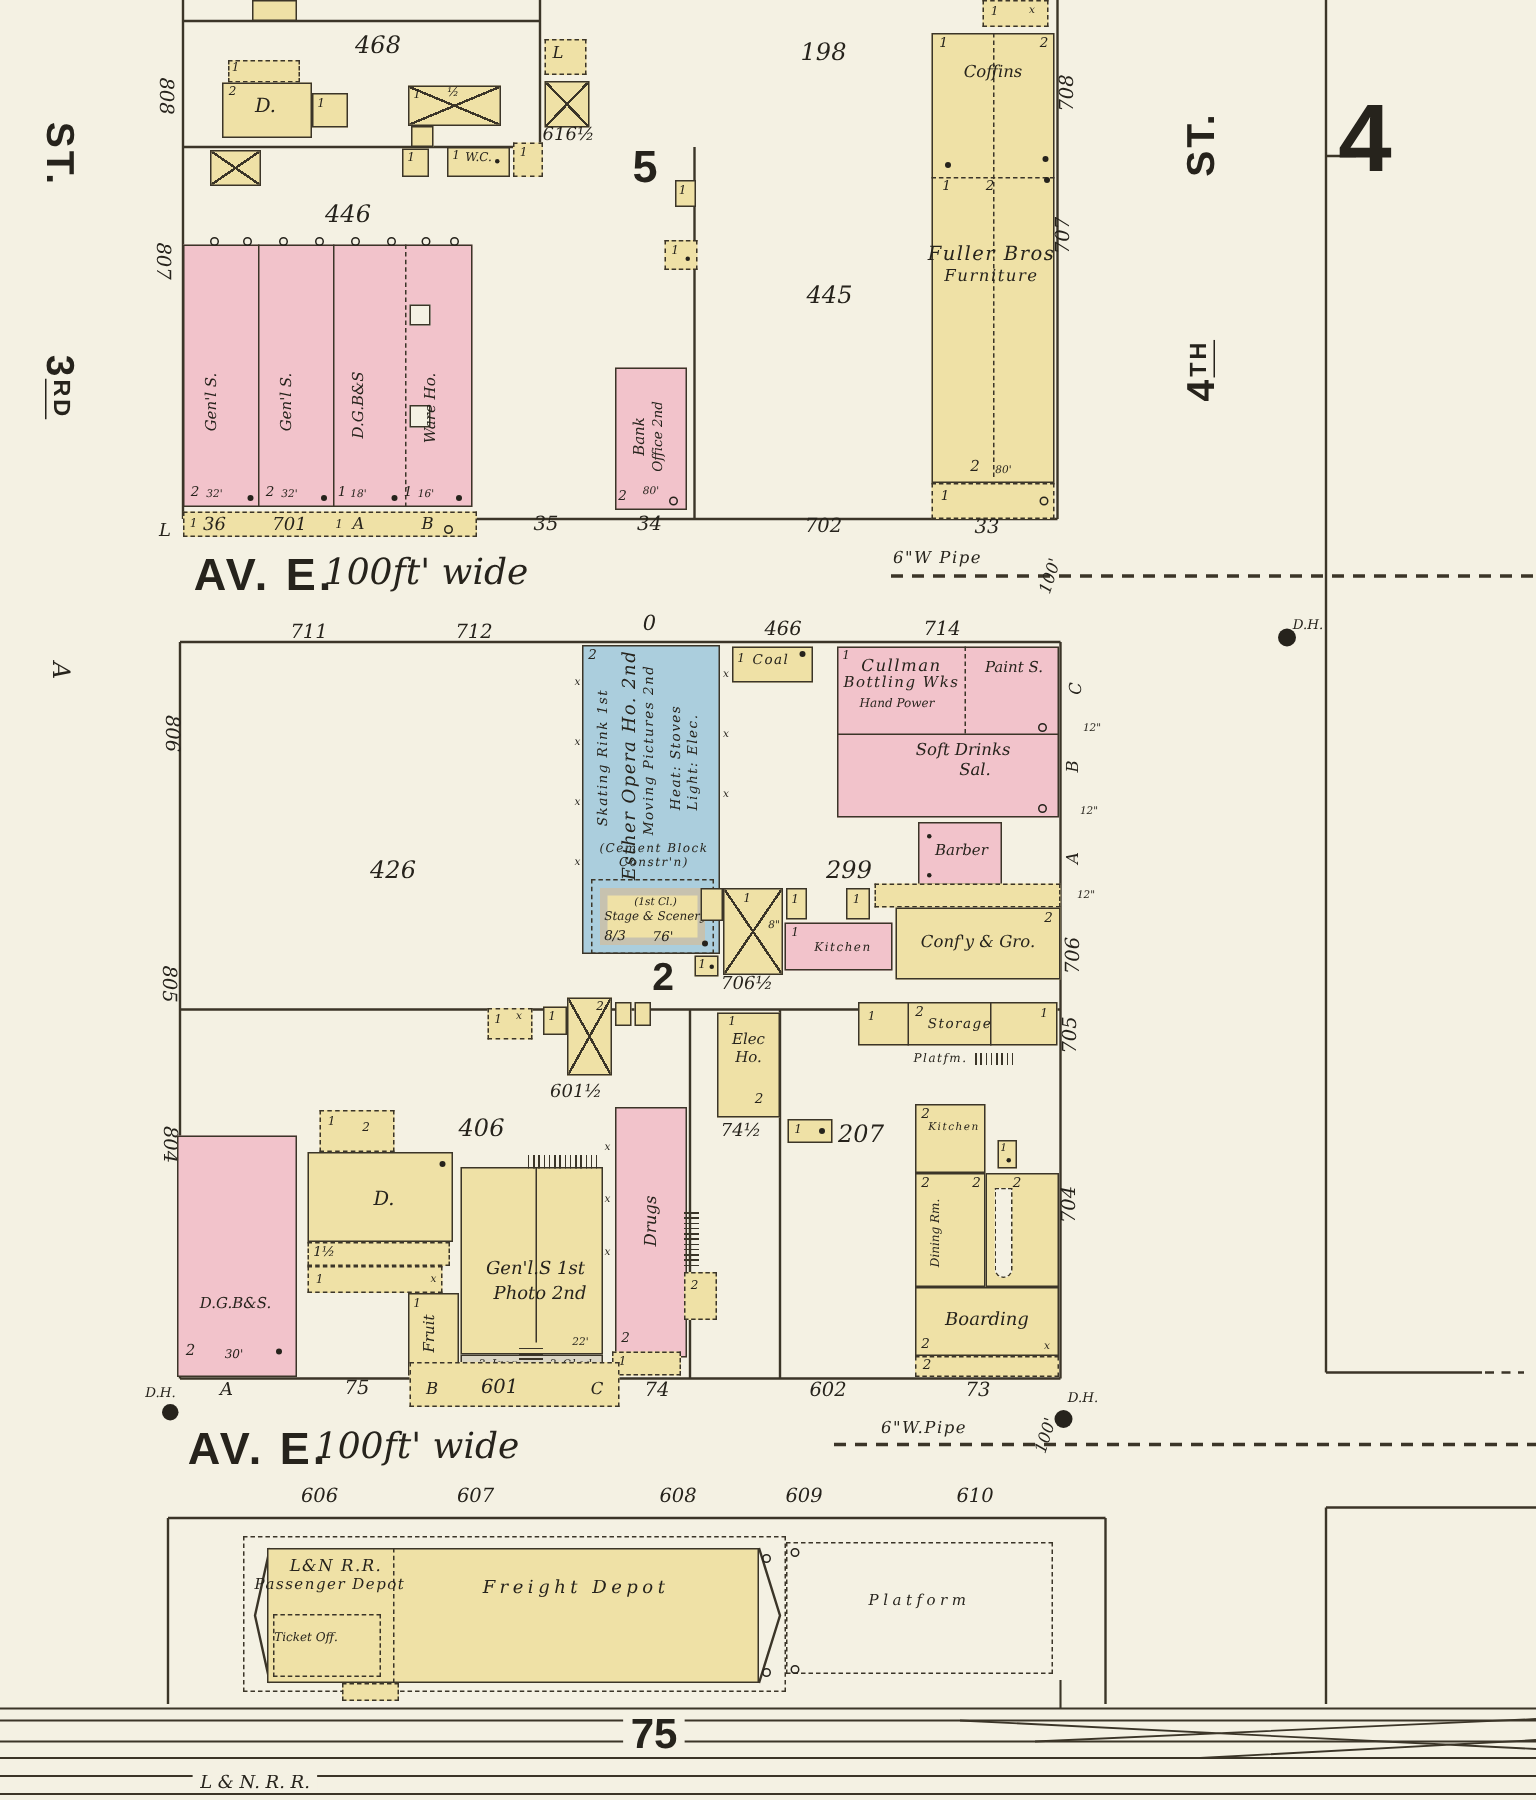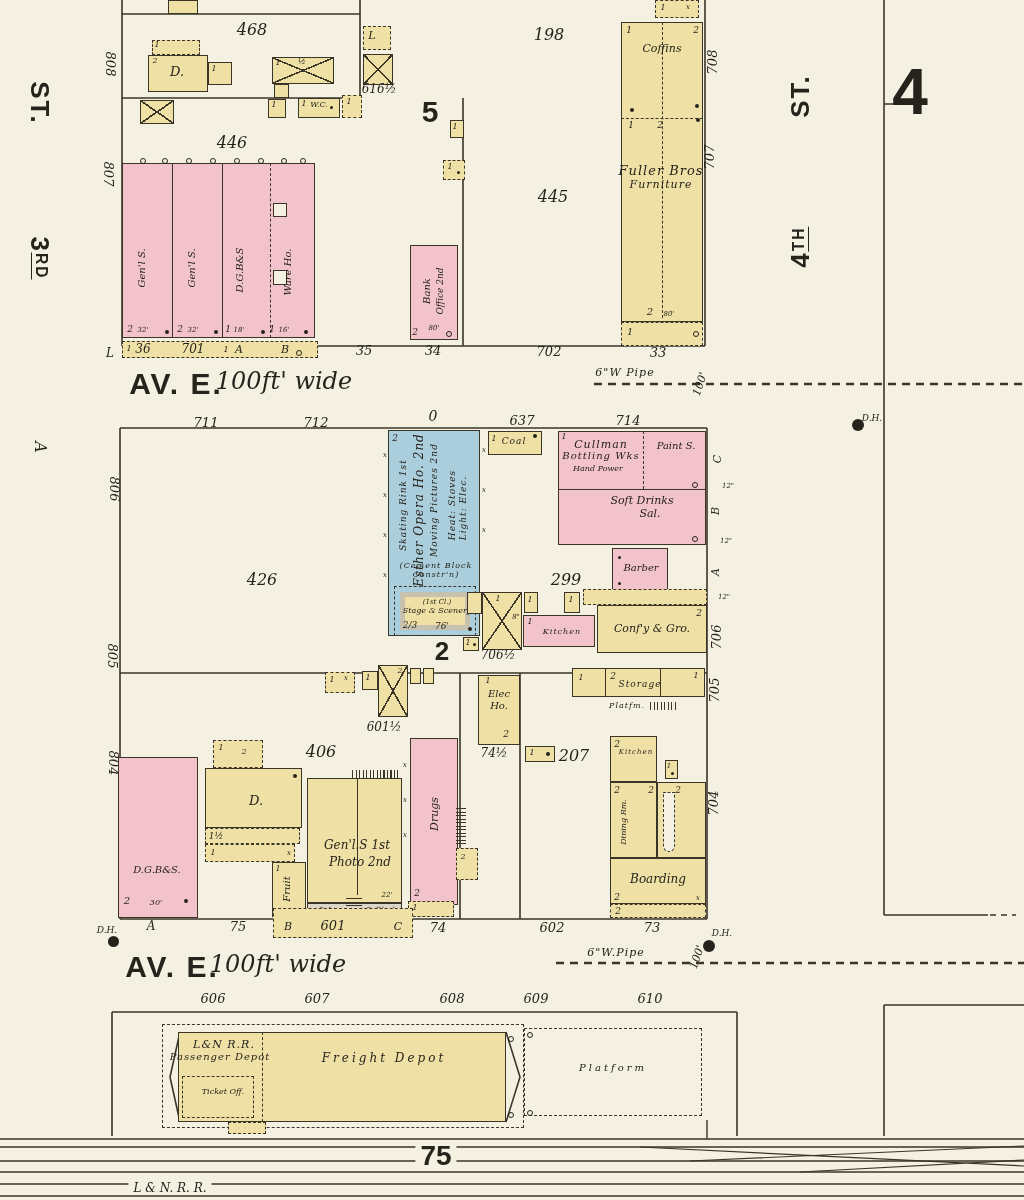--- a/index.html
+++ b/index.html
@@ -190,21 +190,21 @@
 
   <span class="l st f30" style="left:176px;top:384px">AV. E.</span>
   <span class="l f24" style="left:284px;top:381px">100ft' wide</span>
   <span class="l caps f11" style="left:625px;top:372px">6"W Pipe</span>
   <span class="l r75 f11" style="left:700px;top:384px">100'</span>
   <span class="l f9" style="left:872px;top:418px">D.H.</span>
   <div class="dot" style="left:852px;top:419px;width:12px;height:12px"></div>
 
   <span class="l f13" style="left:206px;top:422px">711</span>
   <span class="l f13" style="left:316px;top:422px">712</span>
-  <span class="l f13" style="left:522px;top:420px">637</span>
+  <span class="l f13" style="left:522px;top:420px">466</span>
   <span class="l f13" style="left:628px;top:420px">714</span>
   <span class="l f14" style="left:433px;top:416px">0</span>
   <span class="l rr f13" style="left:114px;top:489px">806</span>
   <span class="l rr f13" style="left:112px;top:656px">805</span>
   <span class="l rr f13" style="left:113px;top:763px">804</span>
   <span class="l rr f16" style="left:40px;top:447px">A</span>
   <span class="l f16" style="left:262px;top:580px">426</span>
   <span class="l f16" style="left:566px;top:580px">299</span>
   <span class="l f16" style="left:321px;top:752px">406</span>
   <span class="l f16" style="left:574px;top:756px">207</span>
@@ -216,21 +216,21 @@
   <span class="l rl caps f12" style="left:419px;top:510px">Esther Opera Ho. 2nd</span>
   <span class="l rl caps f9" style="left:434px;top:500px">Moving Pictures 2nd</span>
   <span class="l rl caps f9" style="left:452px;top:505px">Heat: Stoves</span>
   <span class="l rl caps f9" style="left:463px;top:508px">Light: Elec.</span>
   <span class="l caps f8" style="left:436px;top:566px">(Cement Block</span>
   <span class="l caps f8" style="left:436px;top:575px">Constr'n)</span>
   <div class="b noF dash" style="left:394px;top:586px;width:82px;height:50px"></div>
   <div class="ring" style="left:400px;top:592px;width:70px;height:38px"></div>
   <span class="l f7" style="left:437px;top:602px">(1st Cl.)</span>
   <span class="l f8" style="left:437px;top:611px">Stage &amp; Scenery</span>
-  <span class="l f9" style="left:410px;top:625px">2/3</span>
+  <span class="l f9" style="left:410px;top:625px">8/3</span>
   <span class="l f9" style="left:442px;top:626px">76'</span>
   <div class="dot" style="left:468px;top:627px;width:4px;height:4px"></div>
   <span class="l f7" style="left:385px;top:455px">x</span>
   <span class="l f7" style="left:385px;top:495px">x</span>
   <span class="l f7" style="left:385px;top:535px">x</span>
   <span class="l f7" style="left:385px;top:575px">x</span>
   <span class="l f7" style="left:484px;top:450px">x</span>
   <span class="l f7" style="left:484px;top:490px">x</span>
   <span class="l f7" style="left:484px;top:530px">x</span>
 
@@ -409,21 +409,21 @@
   <span class="l f13" style="left:452px;top:998px">608</span>
   <span class="l f13" style="left:536px;top:998px">609</span>
   <span class="l f13" style="left:650px;top:998px">610</span>
 
   <div class="b noF dash" style="left:162px;top:1024px;width:362px;height:104px"></div>
   <div class="b fr" style="left:178px;top:1032px;width:328px;height:90px"></div>
   <div class="vl vld" style="left:262px;top:1032px;height:90px"></div>
   <span class="l caps f11" style="left:224px;top:1044px">L&amp;N R.R.</span>
   <span class="l caps f10" style="left:220px;top:1057px">Passenger Depot</span>
   <div class="b noF dash" style="left:182px;top:1076px;width:72px;height:42px"></div>
-  <span class="l f8" style="left:223px;top:1092px">Ticket Off.</span>
+  <span class="l f8" style="left:204px;top:1092px">Ticket Off.</span>
   <span class="l caps ls3 f12" style="left:384px;top:1058px">Freight Depot</span>
   <div class="b fr dash" style="left:228px;top:1122px;width:38px;height:12px"></div>
   <div class="b noF dash" style="left:524px;top:1028px;width:178px;height:88px"></div>
   <span class="l caps ls3 f10" style="left:613px;top:1068px">Platform</span>
   <div class="circ" style="left:508px;top:1036px"></div>
   <div class="circ" style="left:508px;top:1112px"></div>
   <div class="circ" style="left:527px;top:1032px"></div>
   <div class="circ" style="left:527px;top:1110px"></div>
 
   <span class="l bn f28 mask" style="left:436px;top:1156px">75</span>

